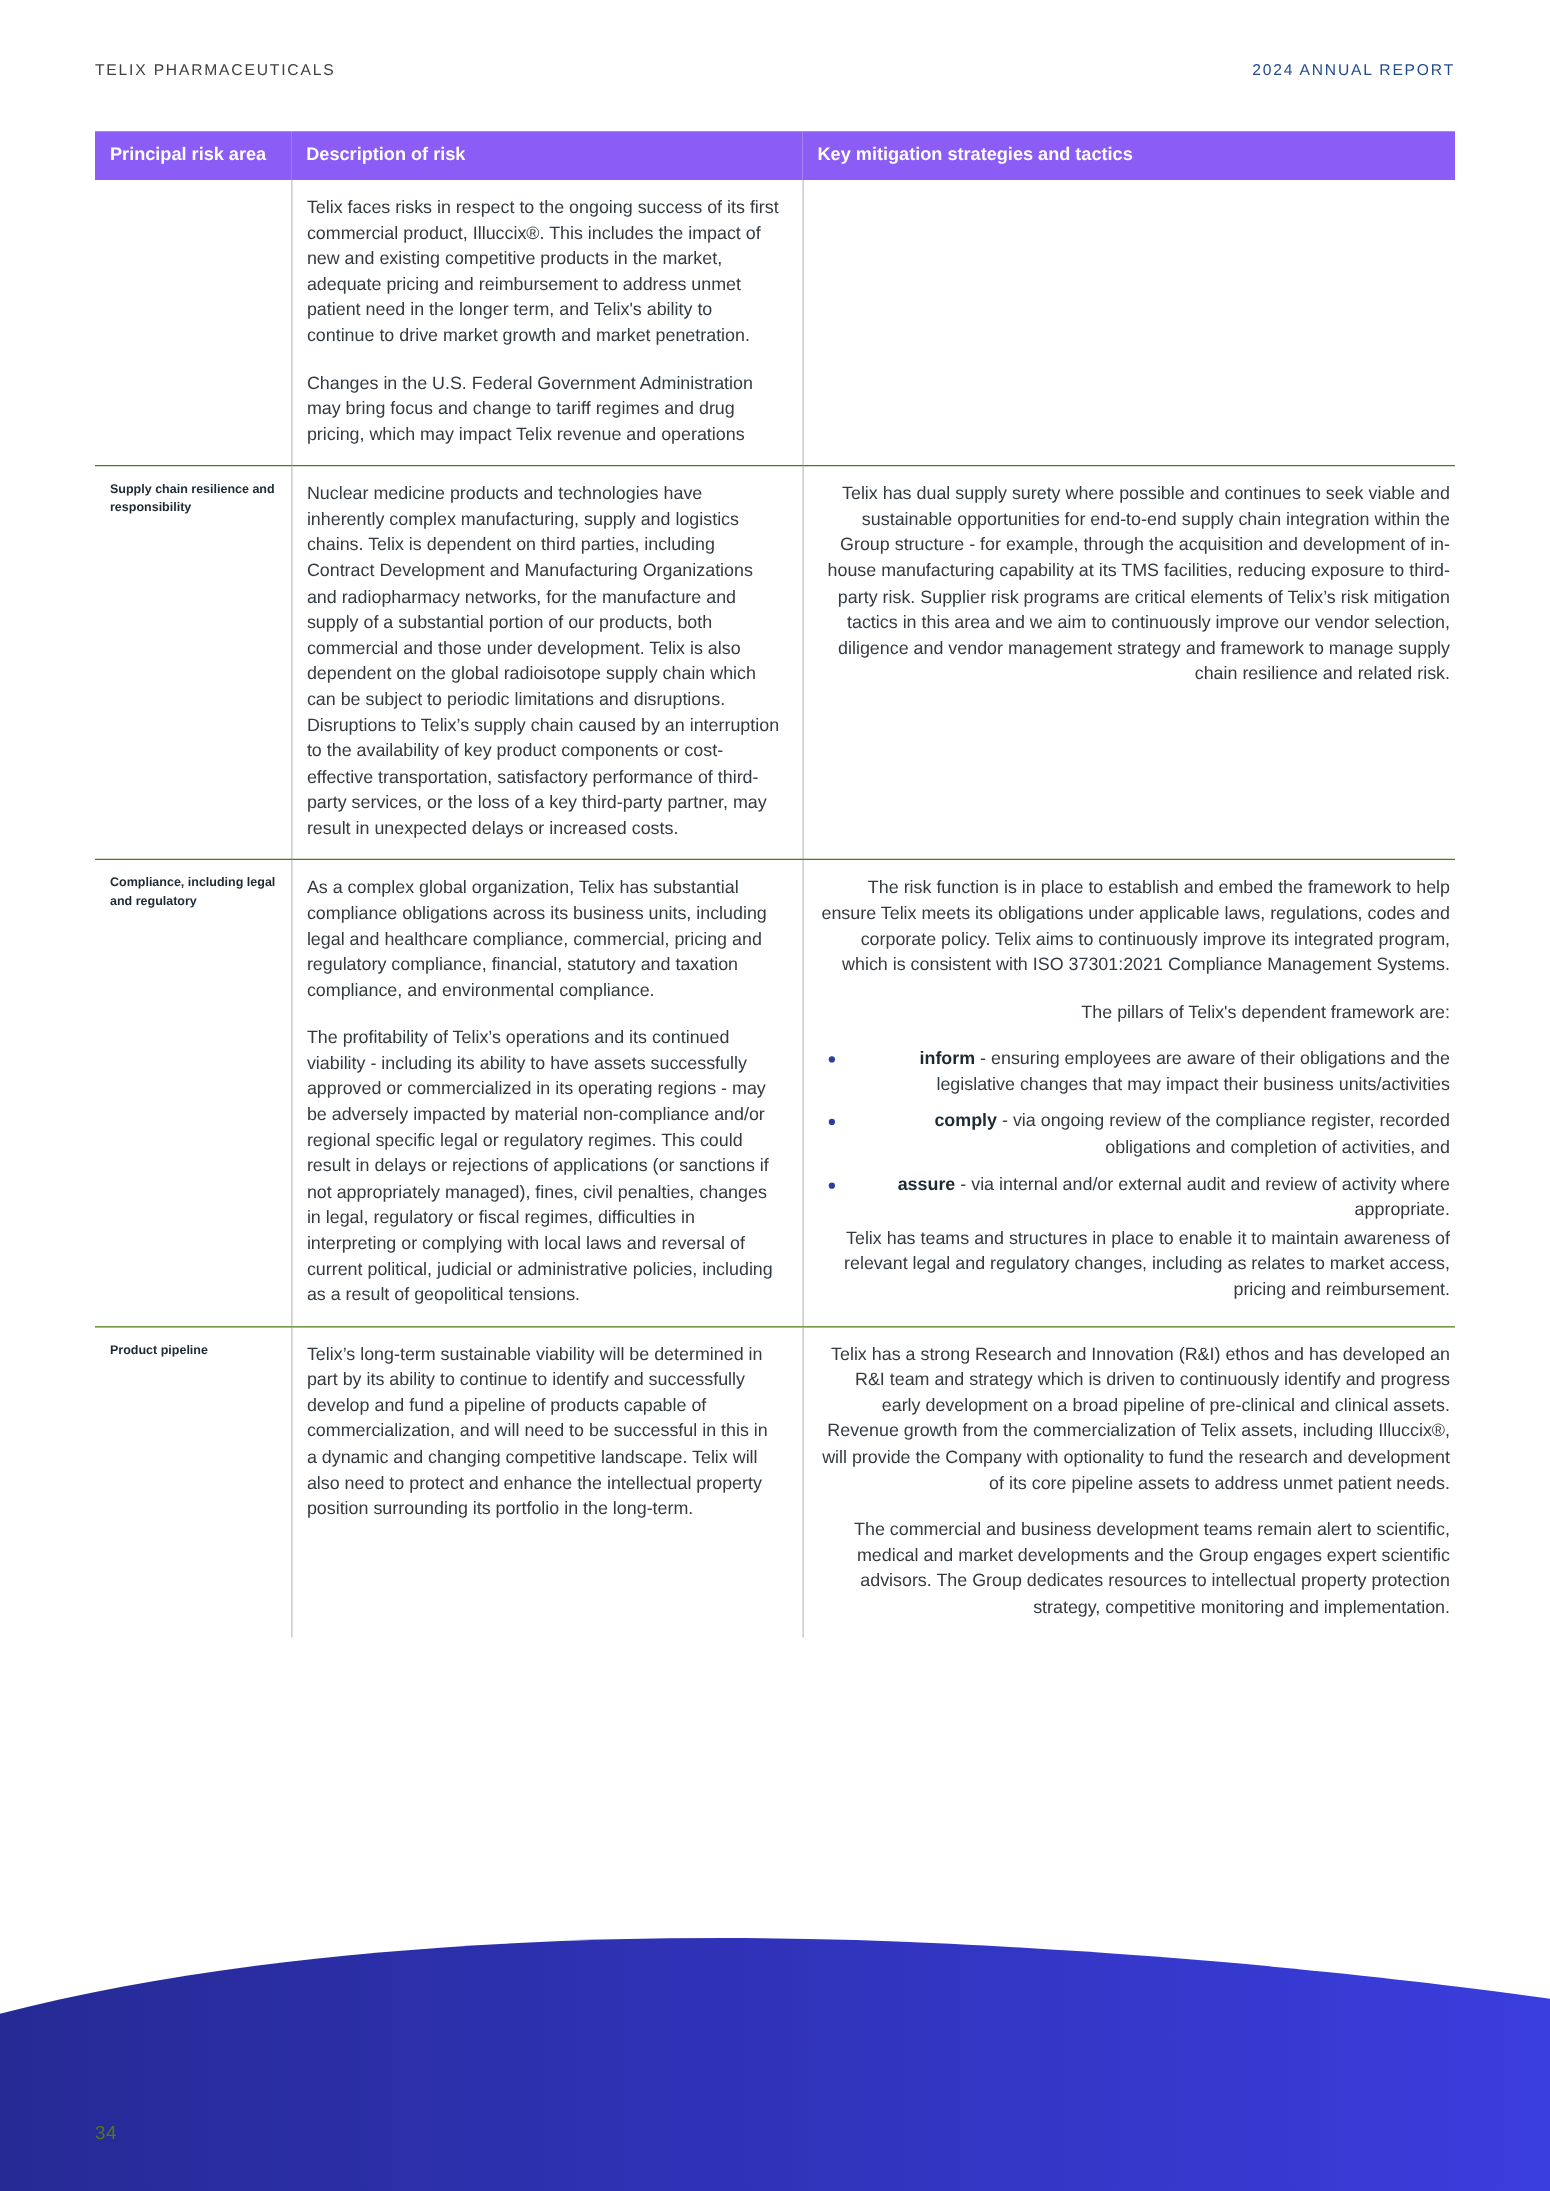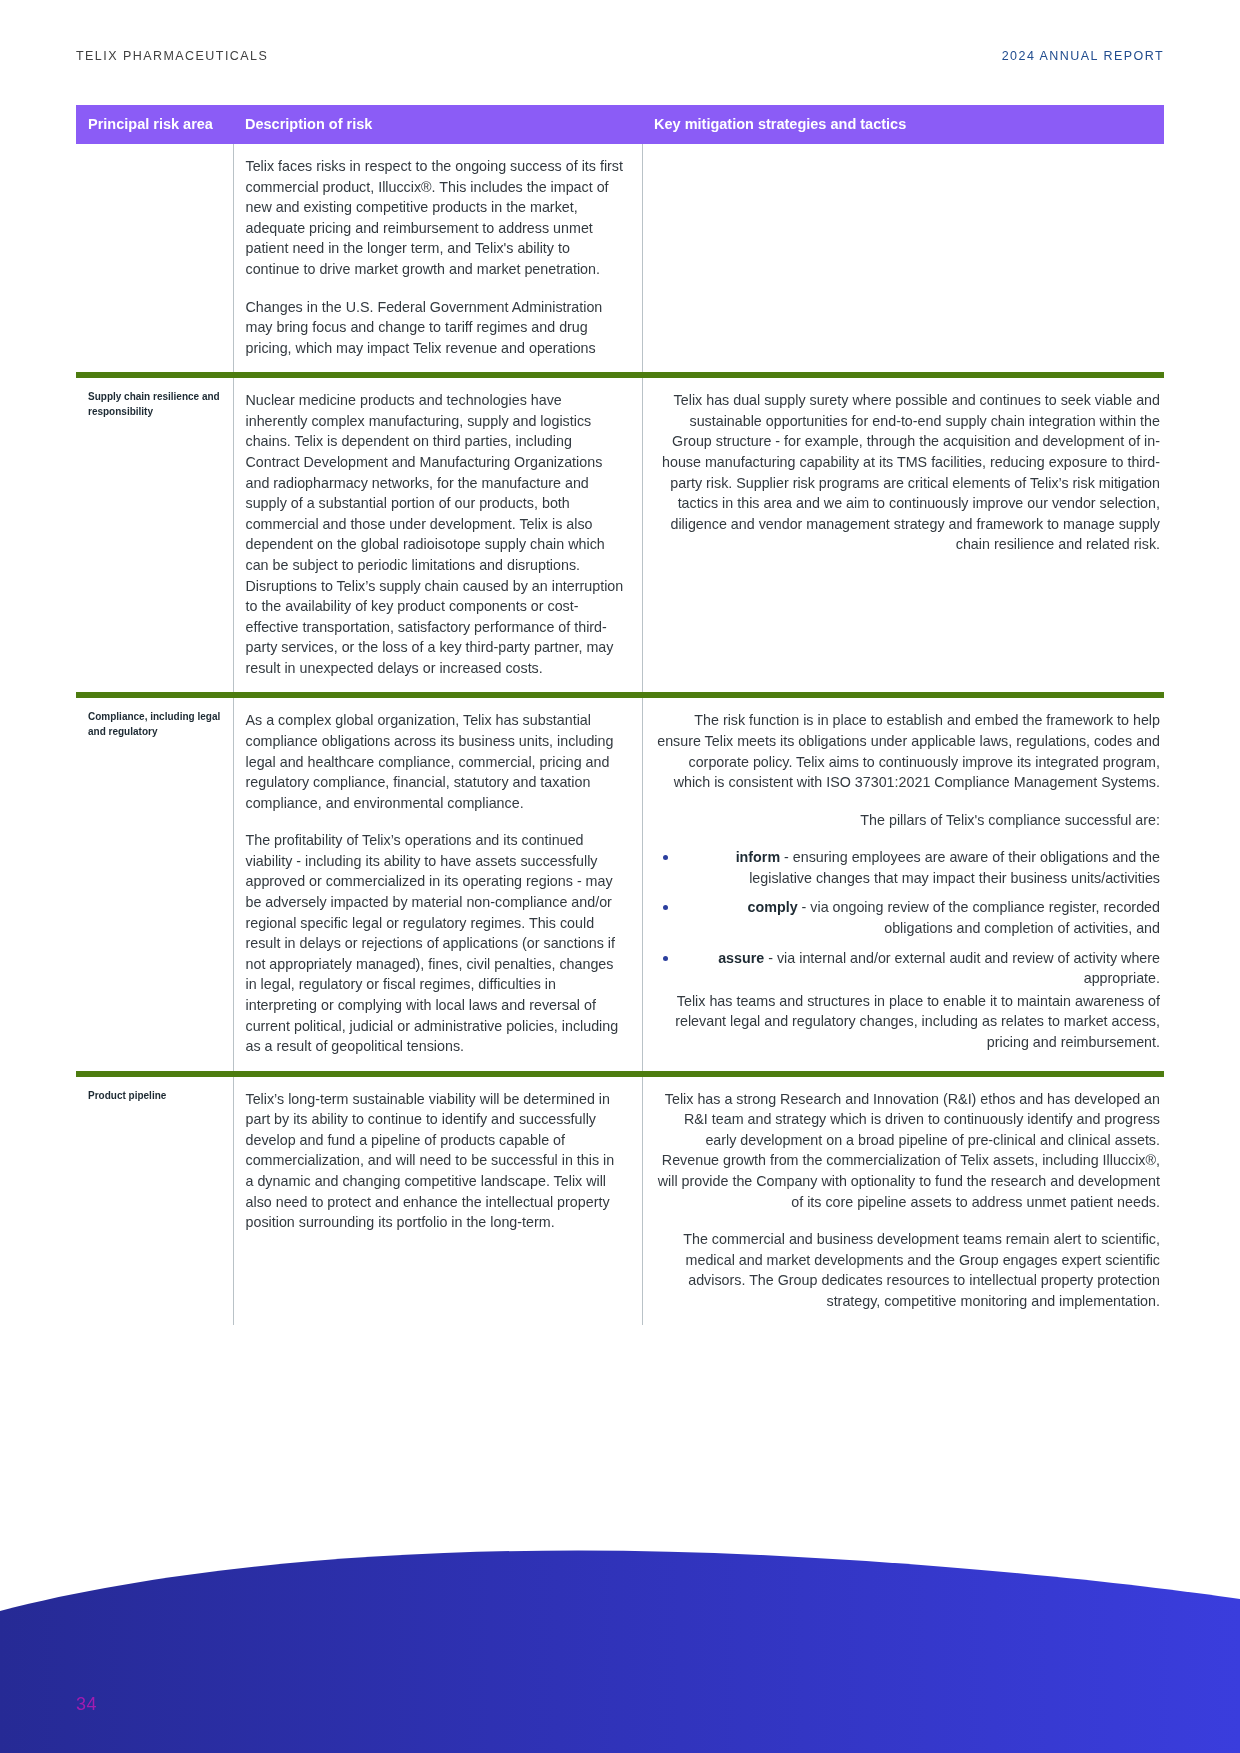--- a/index.html
+++ b/index.html
@@ -64,21 +64,21 @@
     border: none;
   }
   thead th.th-first { padding-left: 12px; }
 
   tbody td {
     vertical-align: top;
     font-size: 14.3px;
     line-height: 1.44;
     color: #333a40;
     padding: 12px 16px 14px 12px;
-    border-bottom: 6px solid #4d7c0f;
+    border-bottom: 1px solid #4d7c0f;
     border-right: 1px solid #b9c2c7;
     background: #ffffff;
   }
   tbody td.col-last { border-right: none; padding-right: 4px; text-align: right; }
   tbody tr.row-first td { border-top: none; }
   tbody tr:last-child td { border-bottom: none; }
 
   td.area-cell {
     font-weight: bold;
     color: #1d2a33;
@@ -123,22 +123,22 @@
     height: 220px;
     overflow: hidden;
     pointer-events: none;
   }
   .footer-wave svg { display: block; }
 
   .page-number {
     position: absolute;
     left: 76px;
     bottom: 38px;
-    font-size: 18px;
-    color: #a21caf;
+    font-size: 15px;
+    color: #4d7c0f;
     letter-spacing: 0.4px;
   }
 </style>
 </head>
 <body>
 
 <div class="running-header">
   <div class="hdr-text hdr-left">TELIX PHARMACEUTICALS</div>
   <div class="hdr-text hdr-right">2024 ANNUAL REPORT</div>
 </div>
@@ -179,21 +179,21 @@
       </tr>
 
       <tr>
         <td class="area-cell">Compliance, including legal and regulatory</td>
         <td>
           <p class="para">As a complex global organization, Telix has substantial compliance obligations across its business units, including legal and healthcare compliance, commercial, pricing and regulatory compliance, financial, statutory and taxation compliance, and environmental compliance.</p>
           <p class="para">The profitability of Telix’s operations and its continued viability - including its ability to have assets successfully approved or commercialized in its operating regions - may be adversely impacted by material non-compliance and/or regional specific legal or regulatory regimes. This could result in delays or rejections of applications (or sanctions if not appropriately managed), fines, civil penalties, changes in legal, regulatory or fiscal regimes, difficulties in interpreting or complying with local laws and reversal of current political, judicial or administrative policies, including as a result of geopolitical tensions.</p>
         </td>
         <td class="col-last">
           <p class="para">The risk function is in place to establish and embed the framework to help ensure Telix meets its obligations under applicable laws, regulations, codes and corporate policy. Telix aims to continuously improve its integrated program, which is consistent with ISO 37301:2021 Compliance Management Systems.</p>
-          <p class="para">The pillars of Telix's compliance successful are:</p>
+          <p class="para">The pillars of Telix's dependent framework are:</p>
           <ul class="pillars">
             <li>
               <span class="bullet-dot"></span>
               <b>inform</b><span> - ensuring employees are aware of their obligations and the legislative changes that may impact their business units/activities</span>
             </li>
             <li>
               <span class="bullet-dot"></span>
               <b>comply</b><span> - via ongoing review of the compliance register, recorded obligations and completion of activities, and</span>
             </li>
             <li>

